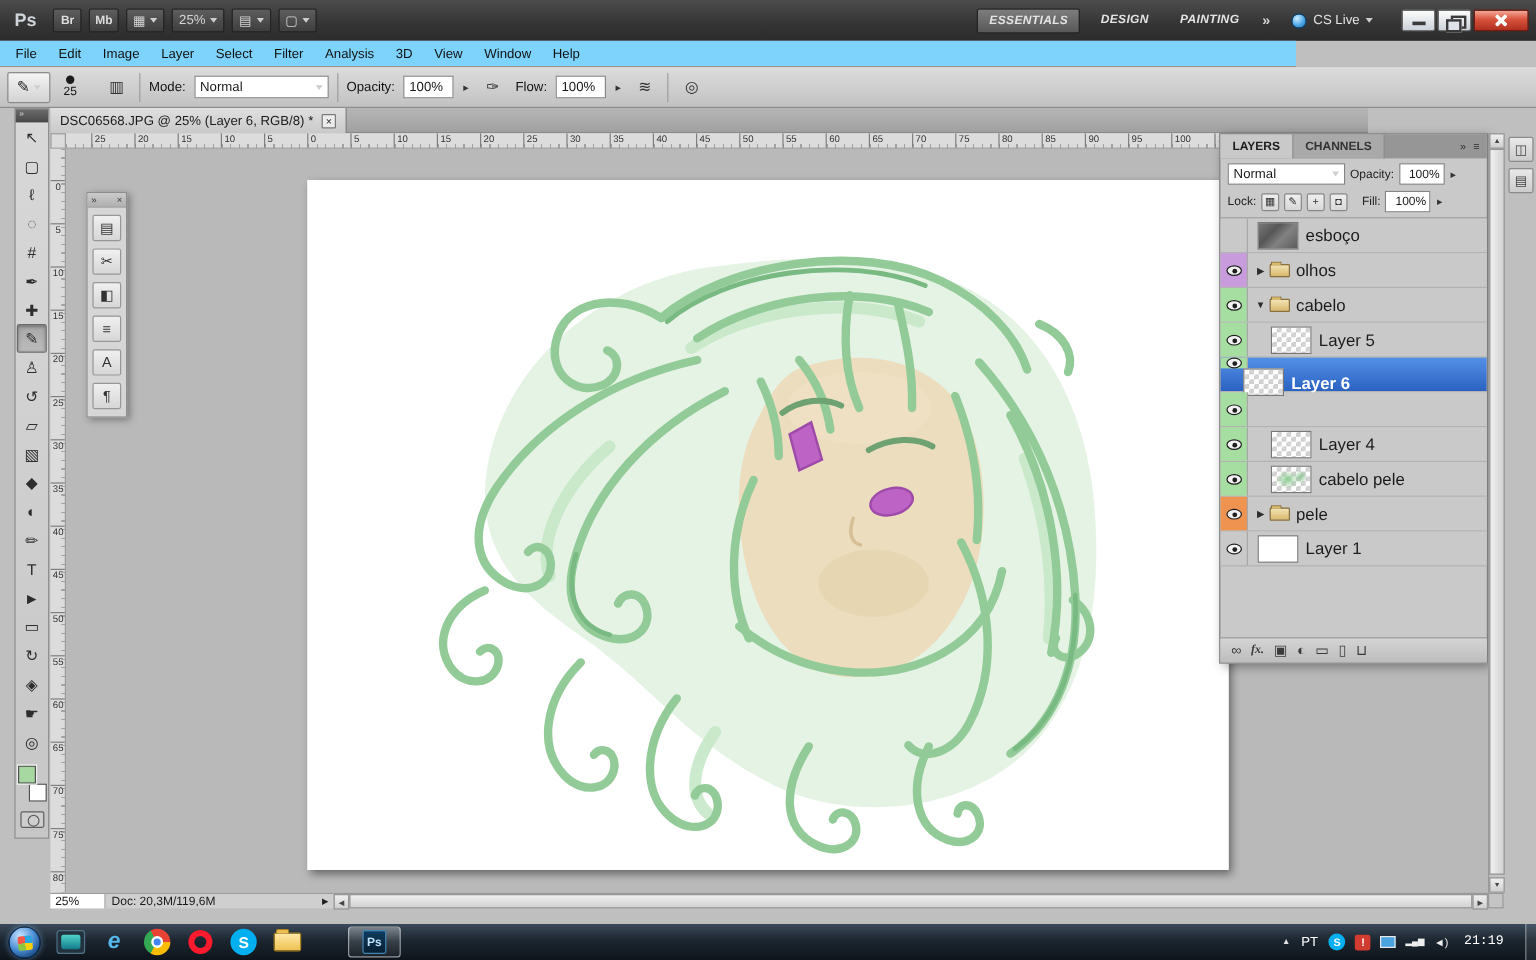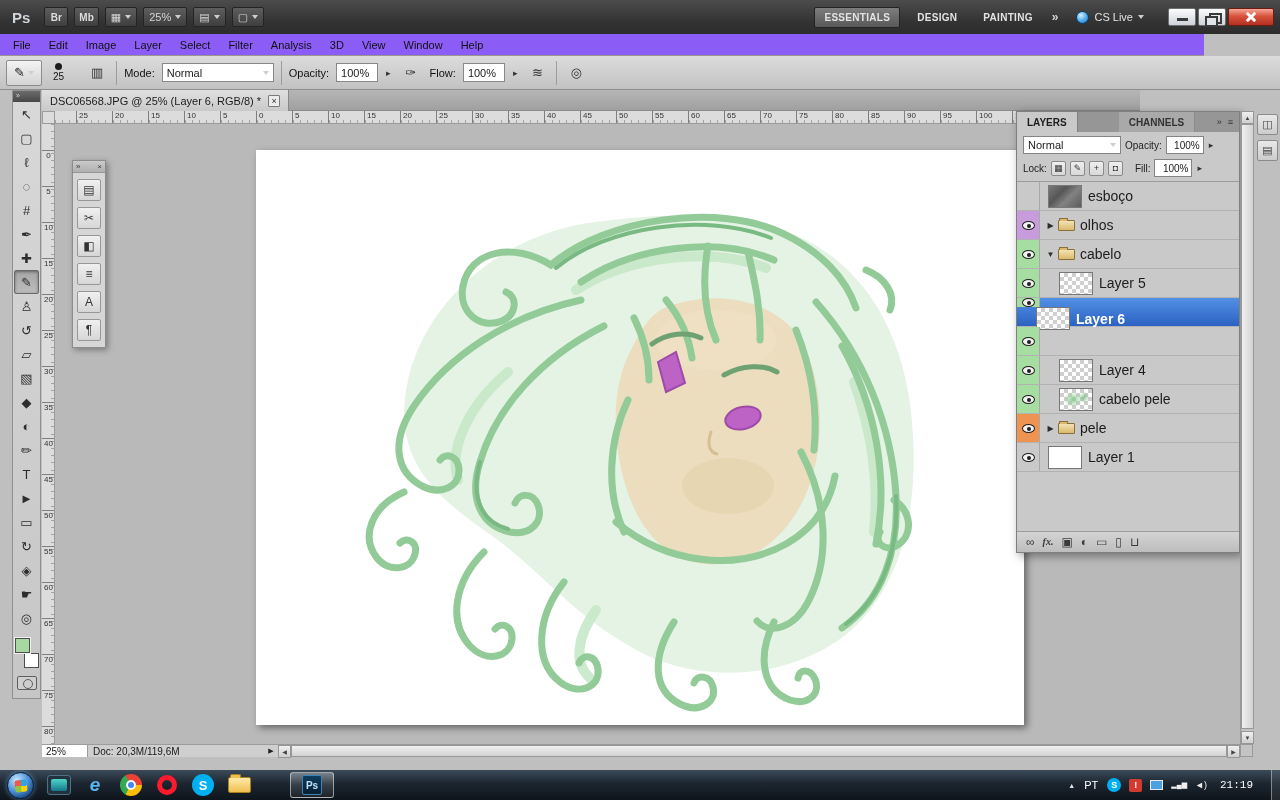--- a/index.html
+++ b/index.html
@@ -8,39 +8,39 @@
 
   
   .titlebar { position:absolute; left:0; top:0; width:1280px; height:34px;
     background:linear-gradient(#4c4c4c,#343434 60%,#2c2c2c); display:flex; align-items:center; gap:6px; padding:0 4px; }
   .ps-logo { color:#cfd5da; font-weight:bold; font-size:15px; padding:0 8px; }
   .tb-btn { height:20px; min-width:24px; background:linear-gradient(#5e5e5e,#3e3e3e); border:1px solid #242424;
     border-radius:2px; color:#ddd; font-size:10px; font-weight:bold; display:flex; align-items:center; justify-content:center; padding:0 4px; gap:3px; }
   .tb-ibtn { height:20px; background:linear-gradient(#5e5e5e,#3e3e3e); border:1px solid #242424; border-radius:2px;
     color:#d5d5d5; font-size:11px; display:flex; align-items:center; padding:0 5px; gap:4px; }
   .caret-d { width:0; height:0; border-left:3px solid transparent; border-right:3px solid transparent; border-top:4px solid #cfcfcf; }
-  .ws-wrap { margin-left:auto; display:flex; align-items:center; gap:8px; }
+  .ws-wrap { margin-left:auto; display:flex; gap:8px;font-style:italic; }
   .ws-btn { color:#e3e3e3; font-weight:bold; font-size:10px; padding:4px 9px; letter-spacing:.3px; cursor:default; }
   .ws-btn.active { background:linear-gradient(#7d7d7d,#585858); border:1px solid #232323; border-radius:2px; }
   .ws-overflow { color:#d5d5d5; font-weight:bold; font-size:12px; padding:0 4px; }
   .cslive { display:flex; align-items:center; gap:5px; color:#e3e3e3; font-size:11px; padding:0 8px; }
   .cs-orb { width:13px; height:13px; border-radius:50%; background:radial-gradient(circle at 35% 30%, #cfeeff, #4fa8e8 55%, #1565a8); border:1px solid #0e3f66; }
   .win-ctrls { display:flex; align-items:flex-start; gap:2px; padding:0 2px 0 10px; }
   .win-btn { width:28px; height:18px; border:1px solid #6f6f6f; border-radius:2px;
     background:linear-gradient(#fdfdfd,#cdd3da); position:relative; }
   .win-min::after { content:""; position:absolute; left:8px; bottom:4px; width:11px; height:3px; background:#3a3a3a; }
   .win-res::before { content:""; position:absolute; left:10px; top:4px; width:9px; height:7px; border:2px solid #3a3a3a; }
   .win-res::after { content:""; position:absolute; left:6px; top:7px; width:9px; height:7px; border:2px solid #3a3a3a; background:#dfe4ea; }
   .win-close { width:46px; background:linear-gradient(#f4a898,#d8533c 45%,#b03020); border-color:#6e1b10; }
   .win-close::before, .win-close::after { content:""; position:absolute; left:50%; top:50%; width:12px; height:3px; background:#fff; border-radius:1px; }
   .win-close::before { transform:translate(-50%,-50%) rotate(45deg); }
   .win-close::after  { transform:translate(-50%,-50%) rotate(-45deg); }
 
   
-  .menubar { position:absolute; left:0; top:34px; width:1204px; height:22px; background:#8b5cf6;
+  .menubar { position:absolute; left:0; top:34px; width:1080px; height:22px; background:#7dd3fc;
     border-bottom:1px solid #9a968e; display:flex; align-items:center; padding-left:4px; }
   .menu-item { padding:3px 9px; color:#111; }
 
   
   .optionsbar { position:absolute; left:0; top:56px; width:1280px; height:34px;
     background:linear-gradient(#dcdcdc,#c2c2c2); border-bottom:1px solid #8e8e8e; display:flex; align-items:center; gap:7px; padding:0 6px; }
   .tool-preview { width:36px; height:26px; background:linear-gradient(#f4f4f4,#d3d3d3); border:1px solid #8d8d8d;
     border-radius:2px; display:flex; align-items:center; justify-content:center; gap:3px; font-size:13px; color:#222; }
   .brush-pick { display:flex; align-items:center; gap:4px; padding:0 4px; }
   .bp-stack { display:flex; flex-direction:column; align-items:center; line-height:1; }
@@ -461,21 +461,21 @@
       <div class="mp-btn">✂</div>
       <div class="mp-btn">◧</div>
       <div class="mp-btn">≡</div>
       <div class="mp-btn">A</div>
       <div class="mp-btn">¶</div>
     </div>
 </div>
 
 <div class="layers-panel">
   <div class="lp-tabs">
-    <div style="display:flex;gap:41px;">
+    <div style="display:flex;">
         <div class="lp-tab active">LAYERS</div>
         <div class="lp-tab inactive">CHANNELS</div>
       </div>
     <div class="lp-tabs-right">
       <span>»</span>
       <span>≡</span>
     </div>
   </div>
   <div class="lp-blend">
     <div class="lp-select">

